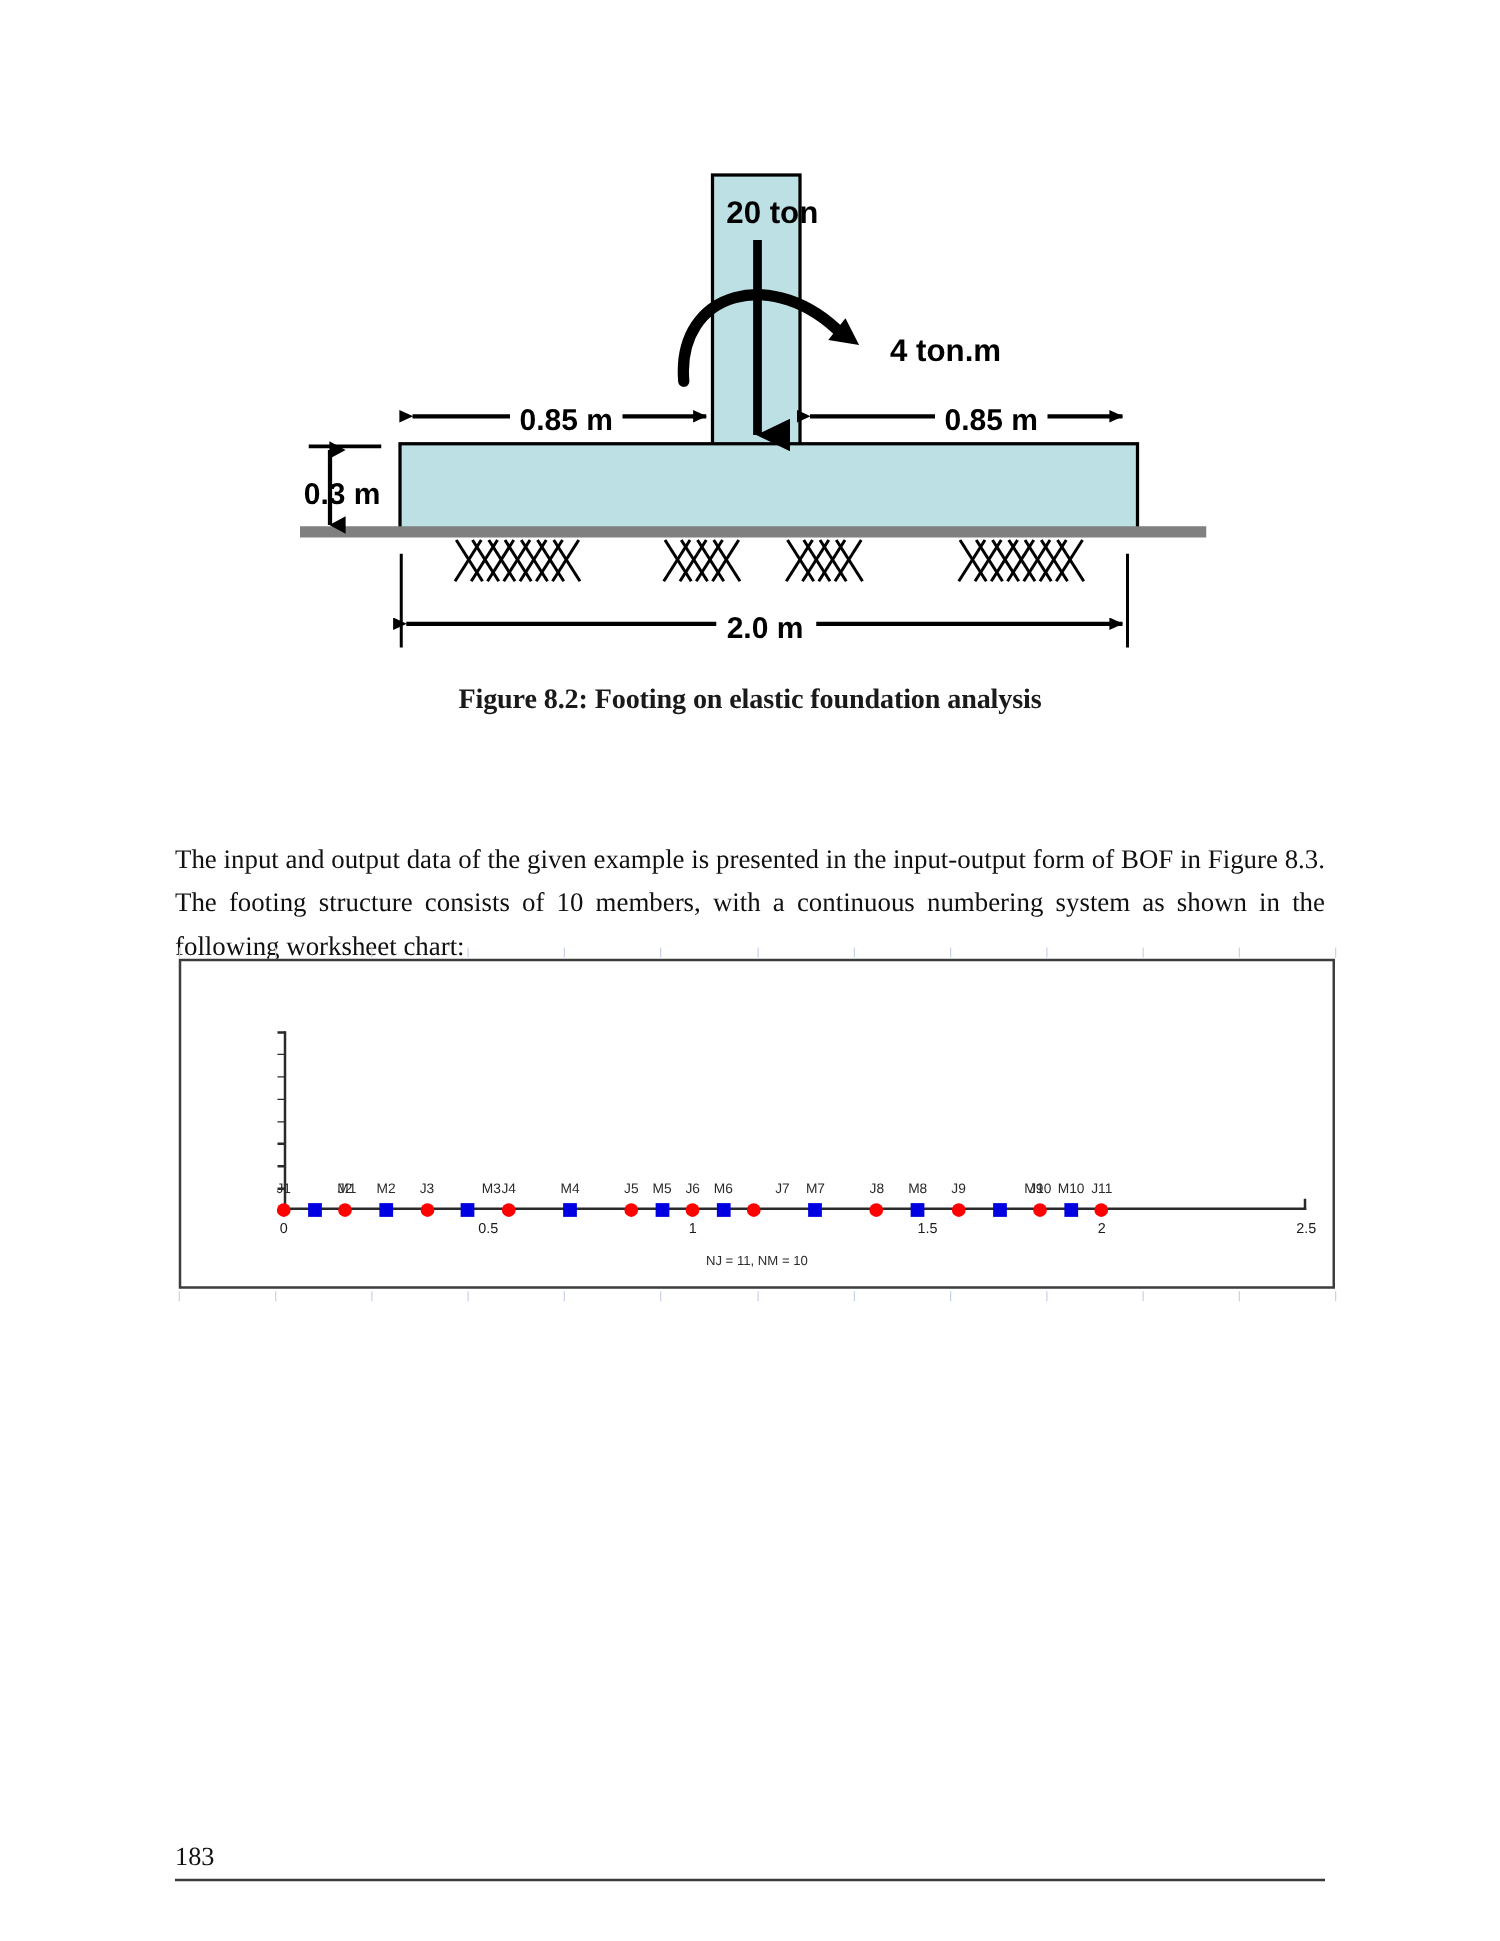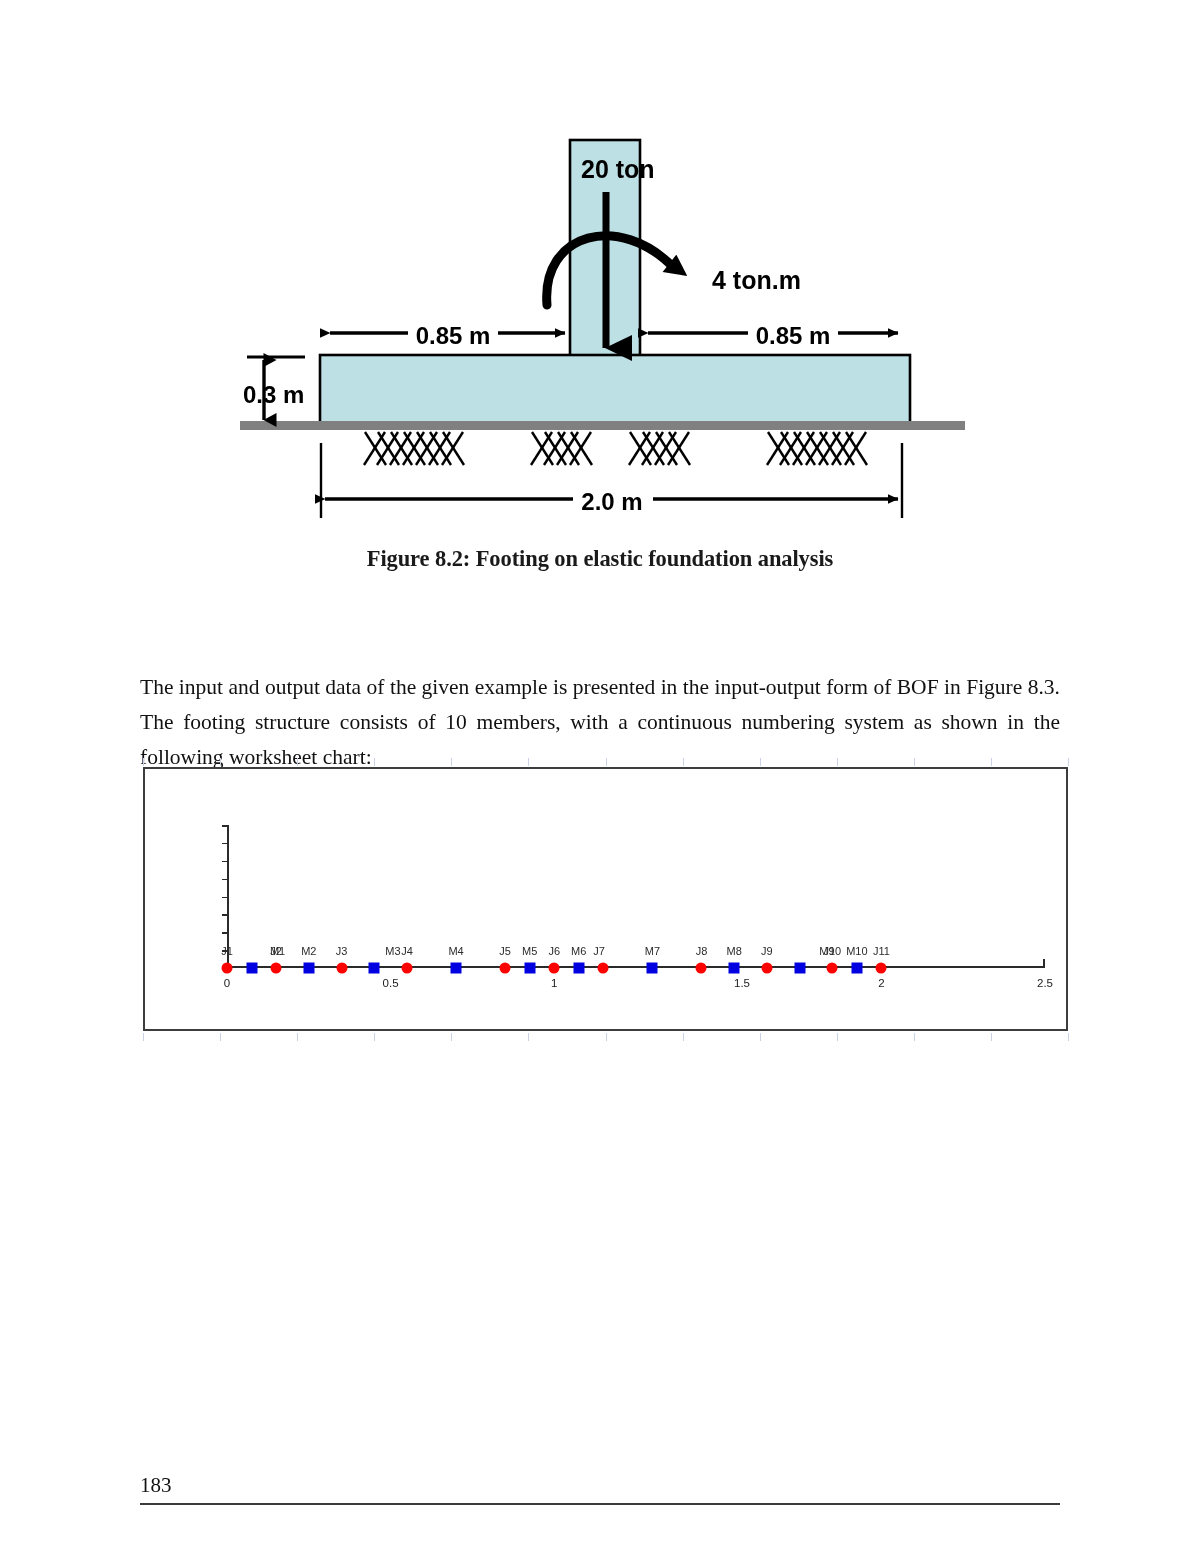--- a/index.html
+++ b/index.html
@@ -335,21 +335,21 @@
         <div class="node-label" style="left: 57.08px;">J2</div>
         <div class="joint-marker" style="left: 122.52px; background: rgb(255, 0, 0);"></div>
         <div class="node-label" style="left: 122.52px;">J3</div>
         <div class="joint-marker" style="left: 187.96px; background: rgb(255, 0, 0);"></div>
         <div class="node-label" style="left: 187.96px;">J4</div>
         <div class="joint-marker" style="left: 286.12px; background: rgb(255, 0, 0);"></div>
         <div class="node-label" style="left: 286.12px;">J5</div>
         <div class="joint-marker" style="left: 335.2px; background: rgb(255, 0, 0);"></div>
         <div class="node-label" style="left: 335.2px;">J6</div>
         <div class="joint-marker" style="left: 384.28px; background: rgb(255, 0, 0);"></div>
-        <div class="node-label" style="left: 380px; text-align: right;">J7</div>
+        <div class="node-label" style="left: 407px; text-align: right;">J7</div>
         <div class="joint-marker" style="left: 482.44px; background: rgb(255, 0, 0);"></div>
         <div class="node-label" style="left: 482.44px;">J8</div>
         <div class="joint-marker" style="left: 547.88px; background: rgb(255, 0, 0);"></div>
         <div class="node-label" style="left: 547.88px;">J9</div>
         <div class="joint-marker" style="left: 613.32px; background: rgb(255, 0, 0);"></div>
         <div class="node-label" style="left: 613.32px;">J10</div>
         <div class="joint-marker" style="left: 662.4px; background: rgb(255, 0, 0);"></div>
         <div class="node-label" style="left: 662.4px;">J11</div>
         <div class="member-marker" style="left: 32.54px; background: rgb(0, 0, 224);"></div>
         <div class="node-label" style="left: 32.54px; margin-left: 26px;">M1</div>
@@ -366,18 +366,19 @@
         <div class="member-marker" style="left: 433.36px; background: rgb(0, 0, 224);"></div>
         <div class="node-label" style="left: 433.36px;">M7</div>
         <div class="member-marker" style="left: 515.16px; background: rgb(0, 0, 224);"></div>
         <div class="node-label" style="left: 515.16px;">M8</div>
         <div class="member-marker" style="left: 580.6px; background: rgb(0, 0, 224);"></div>
         <div class="node-label" style="left: 608px;">M9</div>
         <div class="member-marker" style="left: 637.86px; background: rgb(0, 0, 224);"></div>
         <div class="node-label" style="left: 637.86px;">M10</div>
       </div>
 
+    <div id="chart-footnote">NJ = 11, NM = 10</div>
   </div>
 </div>
 
 <div id="page-footer">
   <span id="footer-page">183</span>
 </div>
 
 </body></html>

